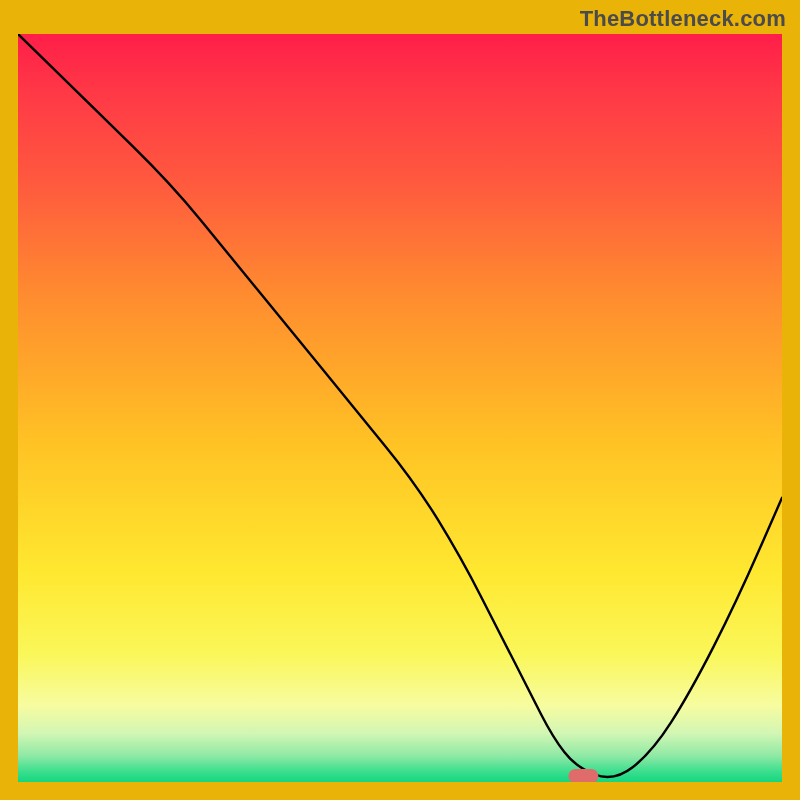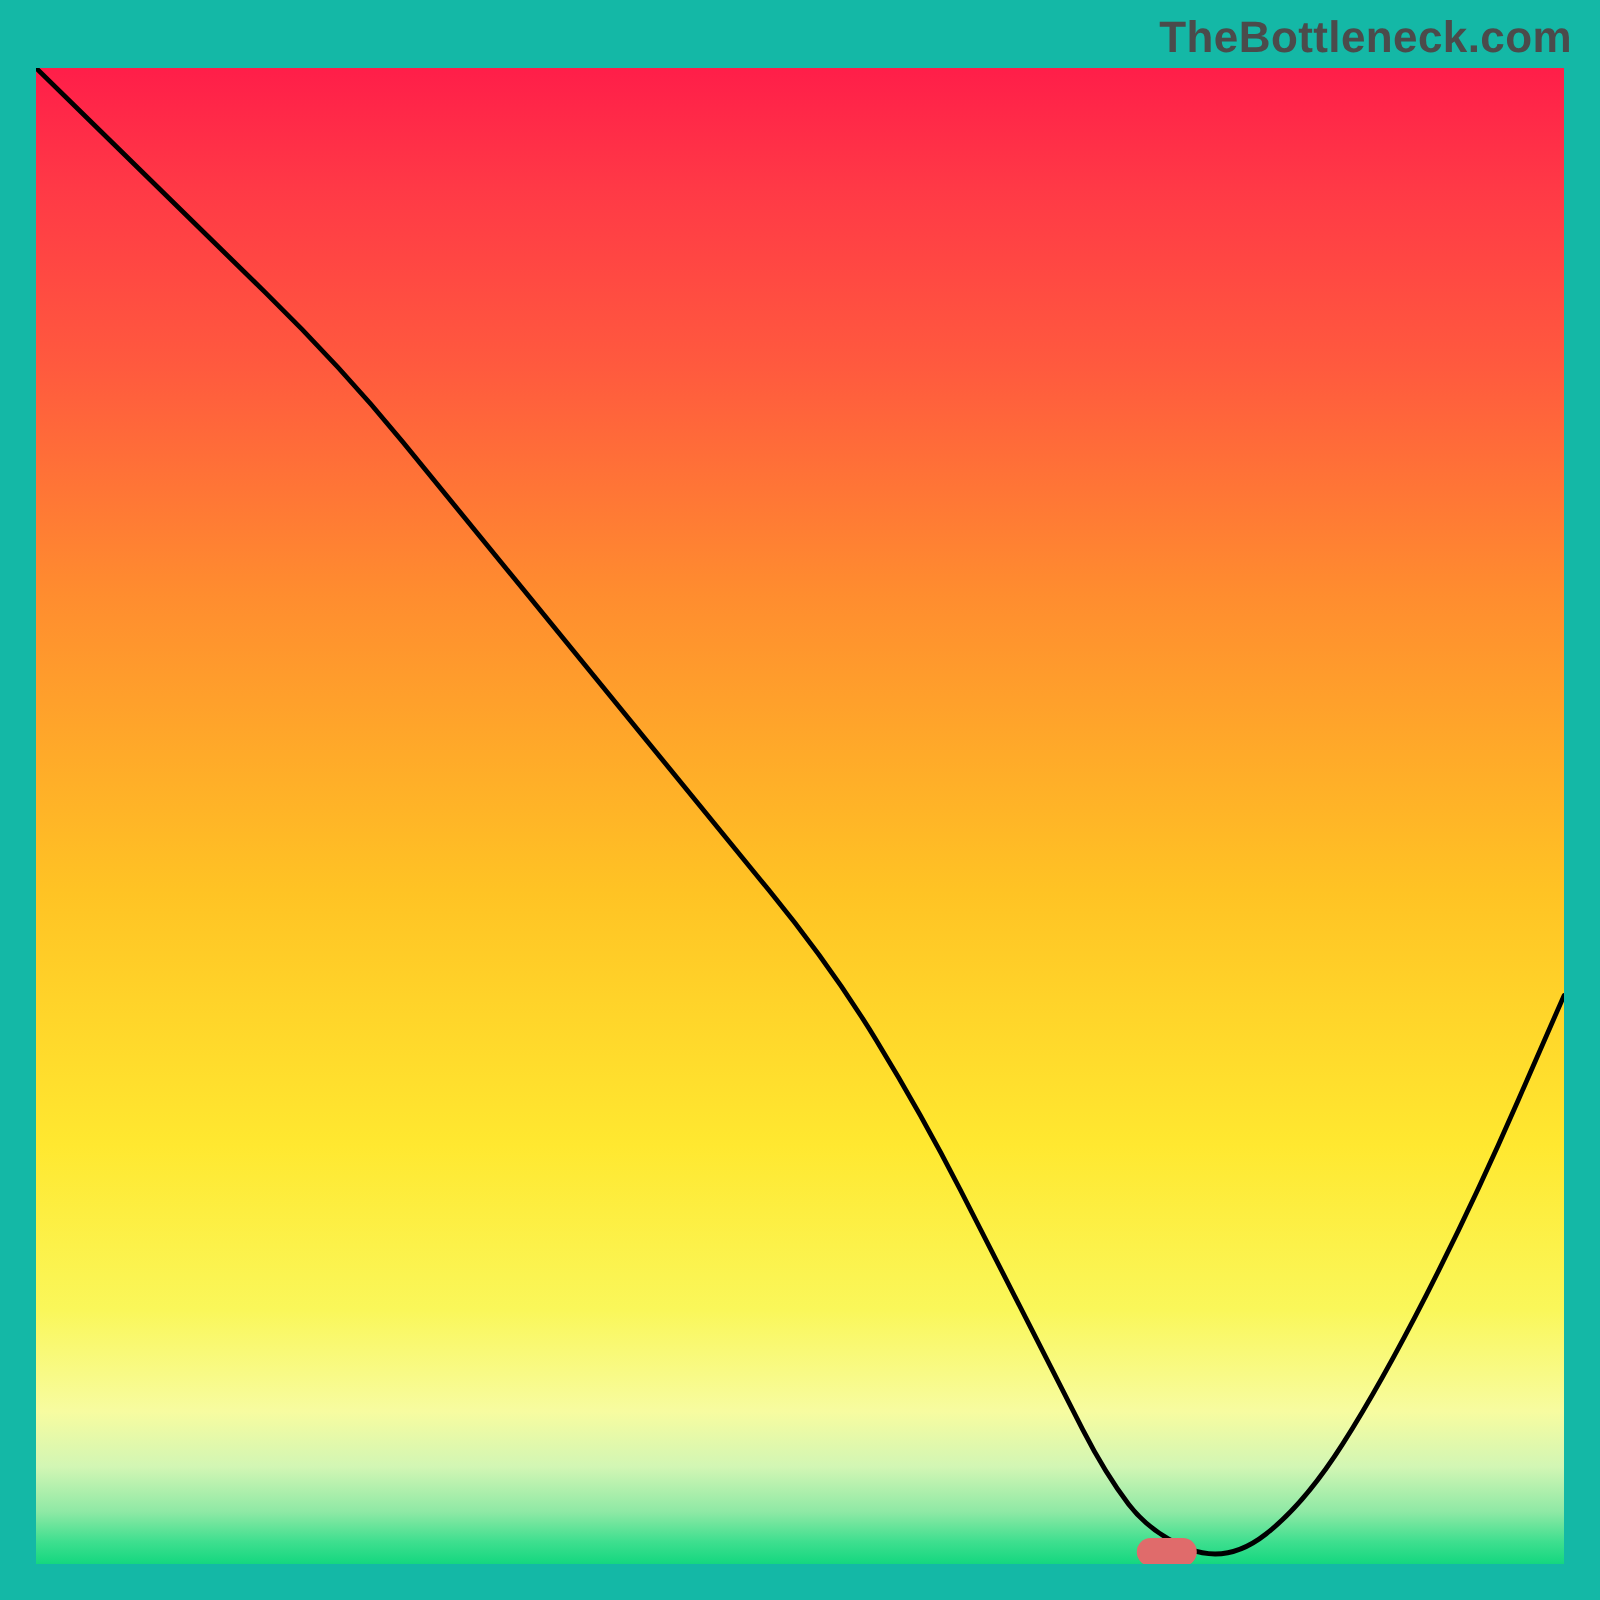--- a/index.html
+++ b/index.html
@@ -8,21 +8,21 @@
     width: 800px;
     height: 800px;
     background: #000;
     overflow: hidden;
     font-family: Arial, Helvetica, sans-serif;
   }
   .frame {
     position: relative;
     width: 800px;
     height: 800px;
-    background: #14b8a6;
+    background: #eab308;
   }
   .watermark {
     position: absolute;
     top: 6px;
     right: 14px;
     color: #4b4b4b;
     font-size: 22px;
     font-weight: 600;
     letter-spacing: 0.2px;
     z-index: 10;

